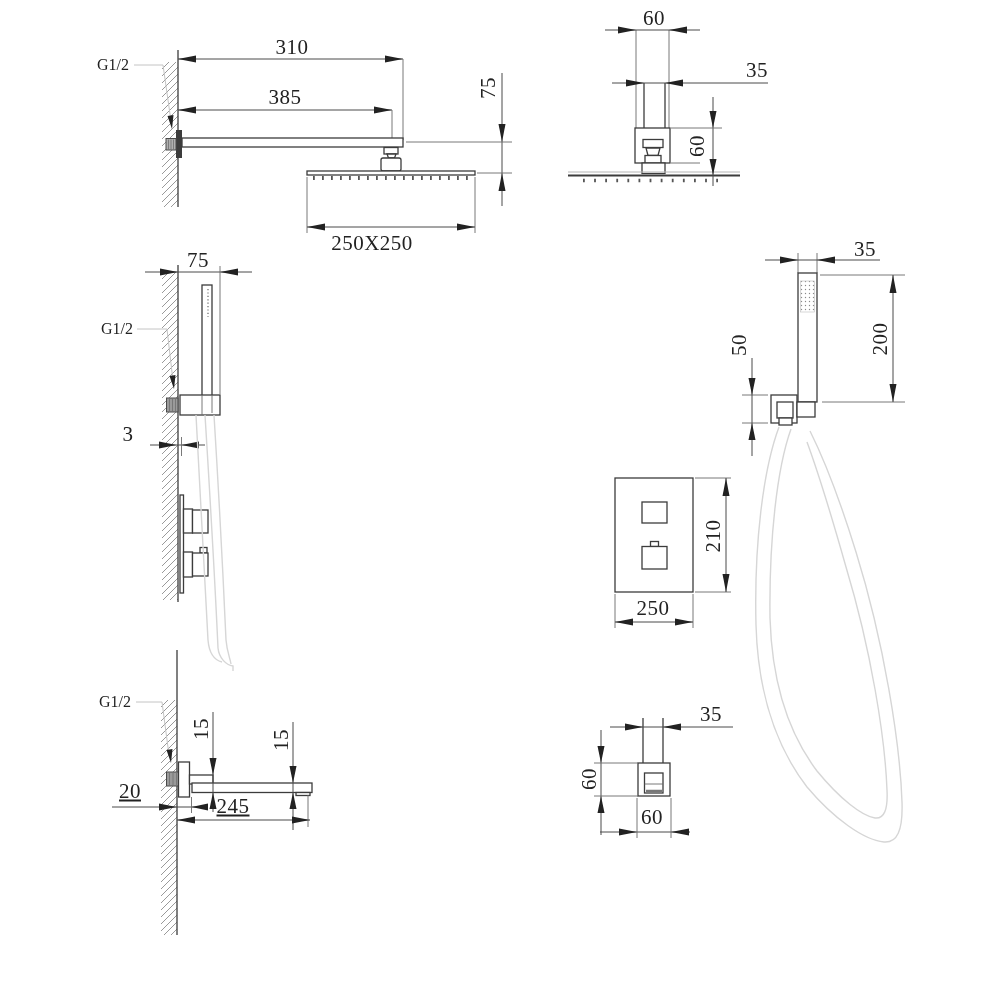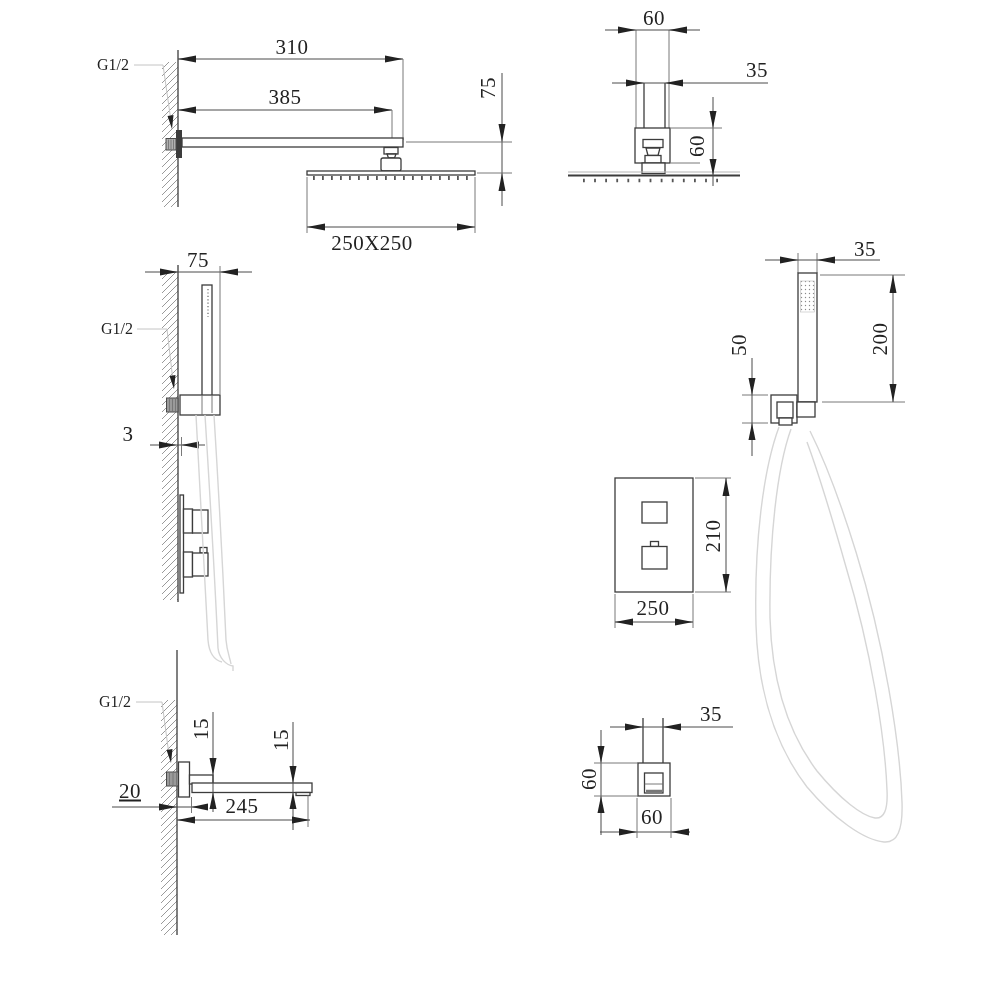--- a/index.html
+++ b/index.html
@@ -269,19 +269,19 @@
 <span class="lbl rot" style="left:880px;top:339px;">200</span>
 <span class="lbl rot" style="left:739px;top:345px;">50</span>
 
 <span class="lbl rot" style="left:713px;top:536px;">210</span>
 <span class="lbl" style="left:653px;top:608px;">250</span>
 
 <span class="lbl small" style="left:115px;top:702px;">G1/2</span>
 <span class="lbl rot" style="left:201px;top:729px;">15</span>
 <span class="lbl rot" style="left:281px;top:740px;">15</span>
 <span class="lbl" style="left:130px;top:791px;text-decoration:underline;">20</span>
-<span class="lbl" style="left:242px;top:806px;">245</span>
+<span class="lbl" style="left:233px;top:806px;text-decoration:underline;">245</span>
 
 <span class="lbl" style="left:711px;top:714px;">35</span>
 <span class="lbl rot" style="left:589px;top:779px;">60</span>
 <span class="lbl" style="left:652px;top:817px;">60</span>
 
 </div>
 
 </body></html>

